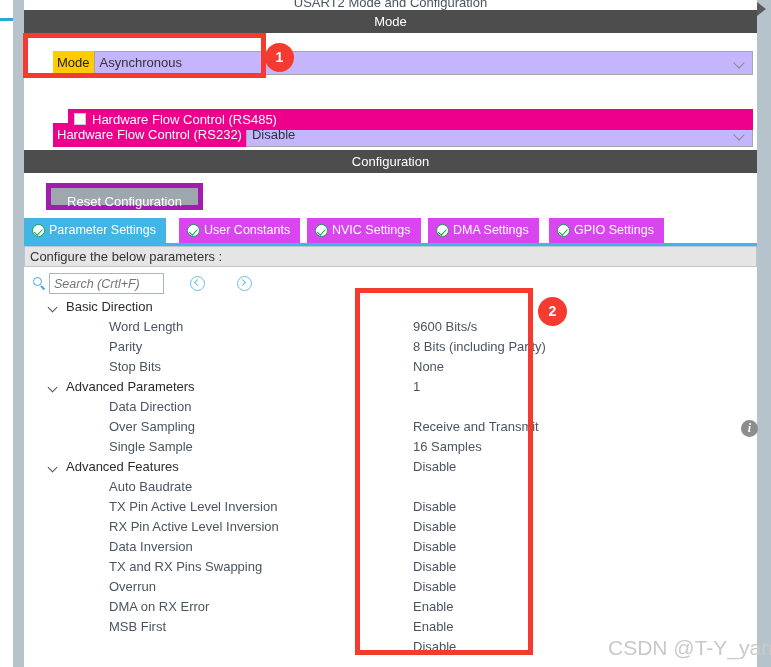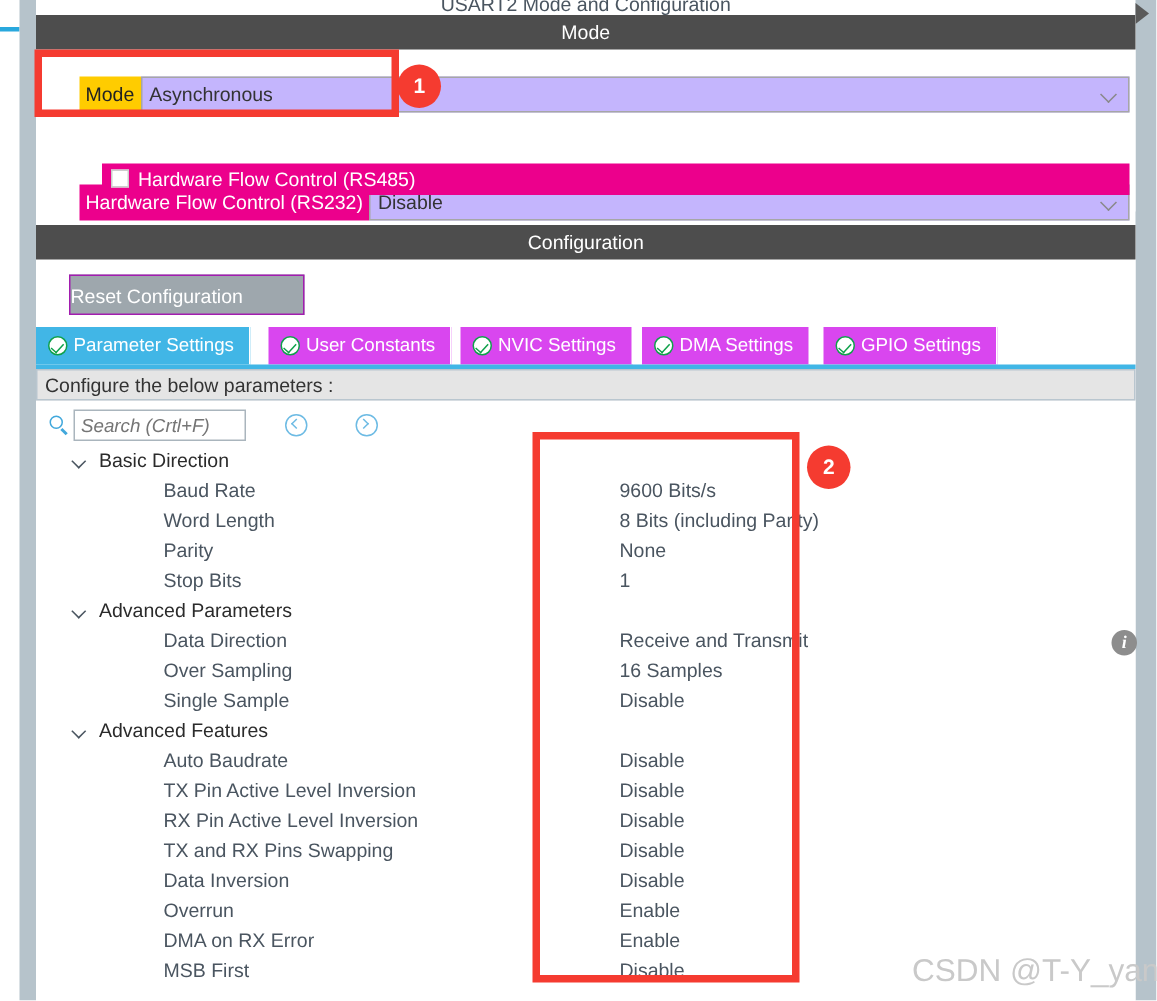--- a/index.html
+++ b/index.html
@@ -105,22 +105,22 @@
 
   
   .cfg-panel {
     position: absolute; left: 24px; top: 150px; width: 733px; height: 517px;
     background: #ffffff;
   }
 
   .reset-btn {
     position: absolute; left: 22px; top: 33px; width: 157px; height: 27px;
     background: #9ea7ad; color: #ffffff; font-size: 13px;
-    text-align: left; line-height: 27px;
-    border: 1px solid #a21caf;
+    text-align: center; line-height: 27px;
+    border: 5px solid #a21caf;
   }
 
   .tabstrip {
     position: absolute; left: 0px; top: 68px; width: 733px; height: 25px;
   }
   .tab {
     position: absolute; top: 0; height: 25px;
     background: #d946ef; color: #ffffff;
     font-size: 12.5px; line-height: 25px;
     padding-left: 25px; padding-right: 10px;
@@ -329,42 +329,41 @@
           <span class="ar"></span>
         </span>
     </div>
 
     <div class="tree">
 
       <div class="grp">
         <span class="caret"></span>
         <span>Basic Direction</span>
       </div>
-      <div class="leaf">Baud Rate</div>
       <div class="leaf">Word Length</div>
       <div class="leaf">Parity</div>
       <div class="leaf">Stop Bits</div>
 
       <div class="grp">
         <span class="caret"></span>
         <span>Advanced Parameters</span>
       </div>
       <div class="leaf">Data Direction</div>
       <div class="leaf">Over Sampling</div>
       <div class="leaf">Single Sample</div>
 
       <div class="grp">
         <span class="caret"></span>
         <span>Advanced Features</span>
       </div>
       <div class="leaf">Auto Baudrate</div>
       <div class="leaf">TX Pin Active Level Inversion</div>
       <div class="leaf">RX Pin Active Level Inversion</div>
+      <div class="leaf">Data Inversion</div>
       <div class="leaf">TX and RX Pins Swapping</div>
-      <div class="leaf">Data Inversion</div>
       <div class="leaf">Overrun</div>
       <div class="leaf">DMA on RX Error</div>
       <div class="leaf">MSB First</div>
 
       <div class="values">
         <div class="val blank">.</div>
         <div class="val">9600 Bits/s</div>
         <div class="val">8 Bits (including Parity)</div>
         <div class="val">None</div>
         <div class="val">1</div>

